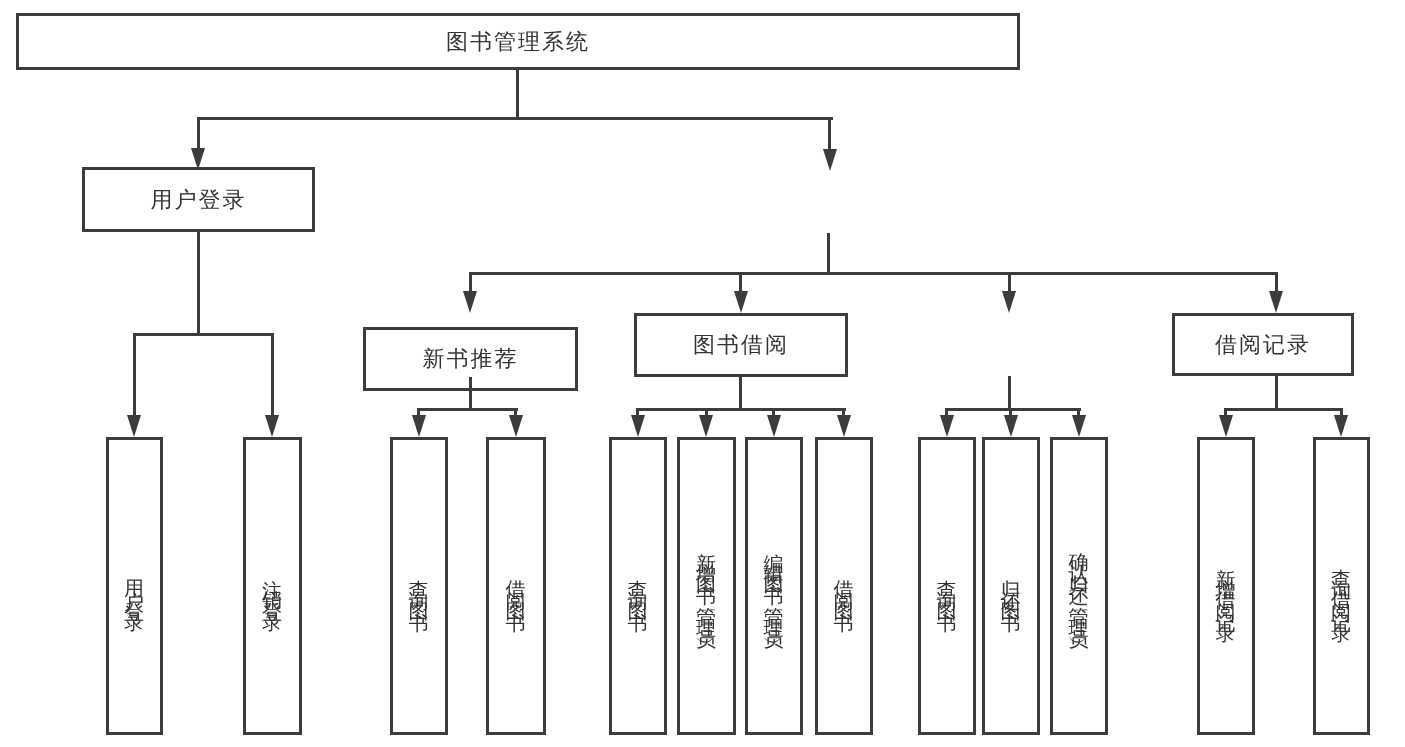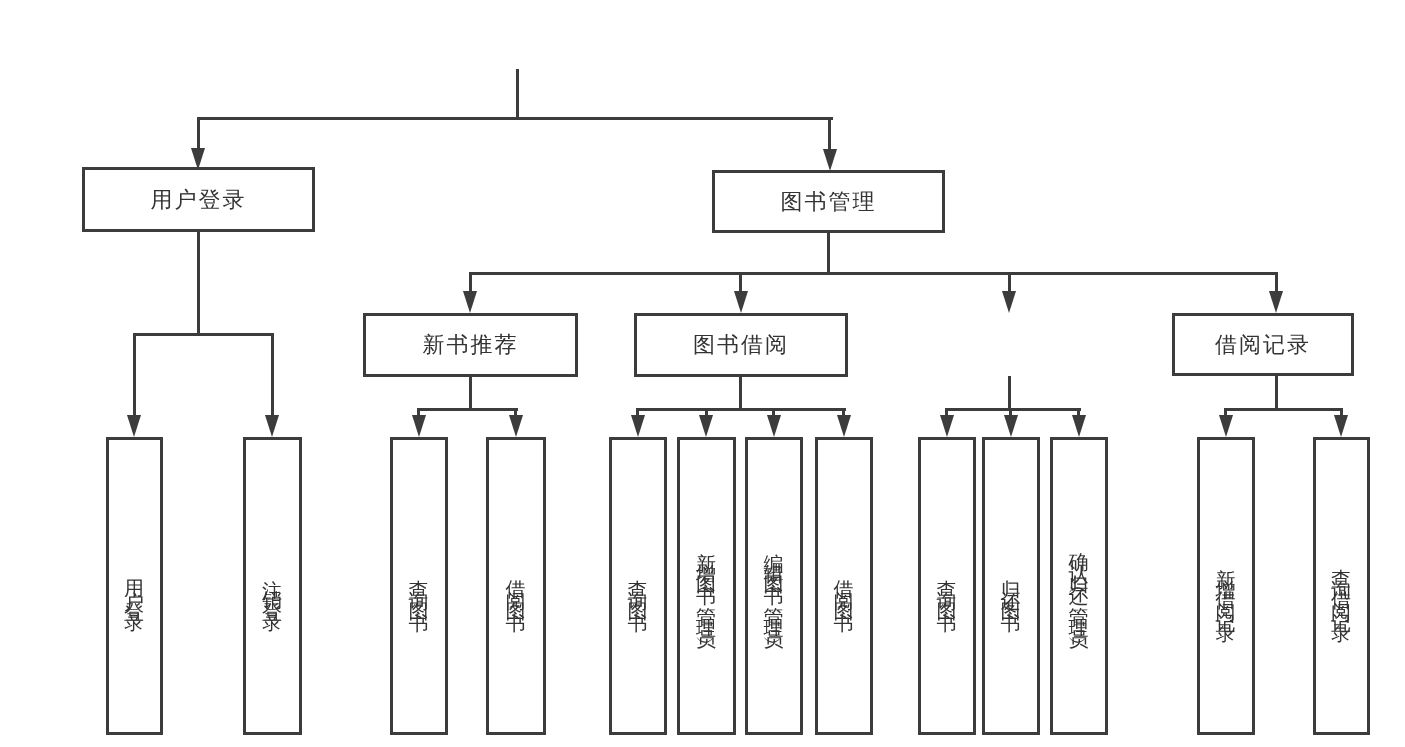--- a/index.html
+++ b/index.html
@@ -36,54 +36,54 @@
   .watermark {
     position:absolute; left:1186px; top:712px; z-index:10;
     color:var(--wm); font-size:17px; letter-spacing:1px; white-space:nowrap;
   }
 </style>
 </head>
 <body>
 
 <div class="canvas">
 
+  <div class="node" style="left:16px; top:13px; width:1004px; height:57px;">
+    <span class="lbl">图书管理系统</span>
+  </div>
 
   <div class="vline" style="left:516px; top:69px; height:51px;"></div>
   <div class="hline" style="left:197px; top:117px; width:636px;"></div>
   <div class="vline" style="left:197px; top:117px; height:31px;"></div>
   <div class="tri" style="left:191px; top:148px;"></div>
   <div class="vline" style="left:828px; top:117px; height:32px;"></div>
   <div class="tri" style="left:823px; top:149px;"></div>
 
   <div class="node" style="left:82px; top:167px; width:233px; height:65px;">
     <span class="lbl">用户登录</span>
-  </div>
-  <div class="node" style="left:712px; top:170px; width:233px; height:63px;">
-    <span class="lbl">图书管理</span>
   </div>
 
   <div class="vline" style="left:197px; top:232px; height:104px;"></div>
   <div class="hline" style="left:133px; top:333px; width:141px;"></div>
   <div class="vline" style="left:133px; top:333px; height:84px;"></div>
   <div class="tri" style="left:127px; top:415px;"></div>
   <div class="vline" style="left:271px; top:333px; height:84px;"></div>
   <div class="tri" style="left:265px; top:415px;"></div>
 
   <div class="vline" style="left:827px; top:233px; height:42px;"></div>
   <div class="hline" style="left:469px; top:272px; width:809px;"></div>
   <div class="vline" style="left:469px; top:272px; height:21px;"></div>
   <div class="tri" style="left:463px; top:291px;"></div>
   <div class="vline" style="left:739px; top:272px; height:21px;"></div>
   <div class="tri" style="left:734px; top:291px;"></div>
   <div class="vline" style="left:1008px; top:272px; height:21px;"></div>
   <div class="tri" style="left:1002px; top:291px;"></div>
   <div class="vline" style="left:1275px; top:272px; height:21px;"></div>
   <div class="tri" style="left:1269px; top:291px;"></div>
 
-  <div class="node" style="left:363px; top:313px; width:215px; height:64px;">
+  <div class="node" style="left:363px; top:327px; width:215px; height:64px;">
     <span class="lbl">新书推荐</span>
   </div>
   <div class="node" style="left:634px; top:313px; width:214px; height:64px;">
     <span class="lbl">图书借阅</span>
   </div>
   <div class="node" style="left:1172px; top:313px; width:182px; height:63px;text-align:center;">
     <span class="lbl">借阅记录</span>
   </div>
 
   <div class="vline" style="left:469px; top:377px; height:34px;"></div>

